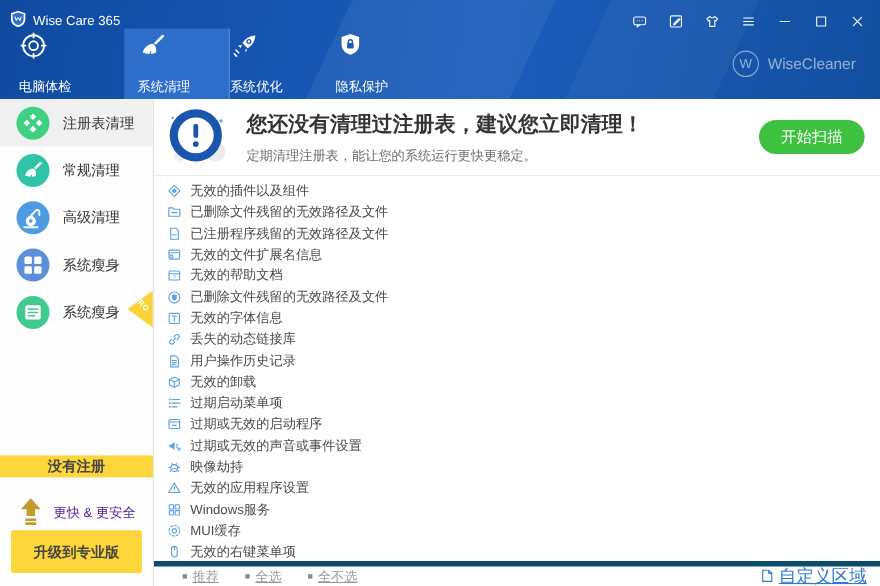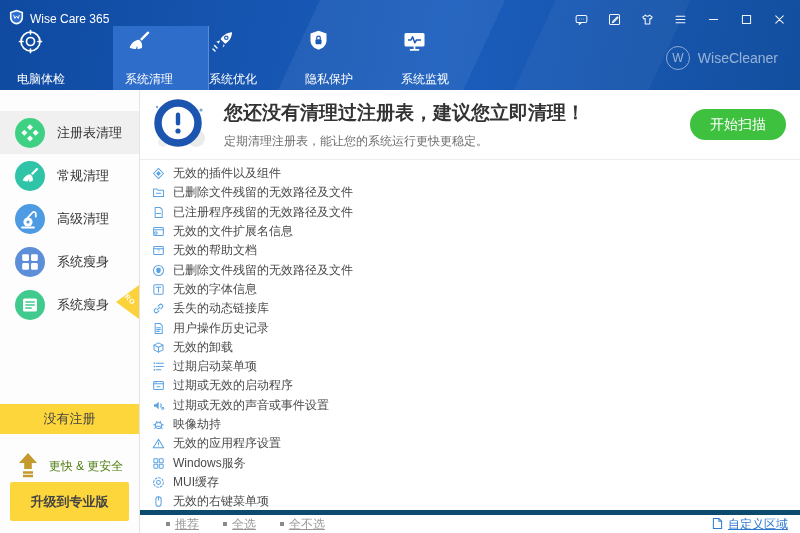--- a/index.html
+++ b/index.html
@@ -38,32 +38,32 @@
   .brand-name { font-size:14px; }
 
   
   .bodyrow { flex:1; display:flex; min-height:0; }
 
   
   .sidebar { width:140px; flex:none; background:#fdfdfd; border-right:1px solid #e3e3e3;
     display:flex; flex-direction:column; }
   .side-item { height:43px; display:flex; align-items:center; gap:12px; padding-left:15px;
     cursor:pointer; position:relative; font-size:13px; color:#333; }
-  .side-item.active { background:#f0f0f0;margin-top:21px; }
+  .side-item.active { background:#f0f0f0; }
   .side-icon { width:30px; height:30px; border-radius:50%; flex:none;
     display:flex; align-items:center; justify-content:center; }
   .pro-badge { position:absolute; right:0; top:2px; width:23px; height:34px; background:#fcd23a;
     clip-path:polygon(100% 0,100% 100%,0 50%); }
   .pro-badge-text { position:absolute; right:2px; top:13px; transform:rotate(45deg);
     font-size:7px; font-weight:700; color:#fff; letter-spacing:.5px; }
   .sidebar-bottom { margin-top:auto; }
-  .register-banner { height:30px; background:var(--yellow); display:flex; align-items:center;
-    justify-content:center; font-size:13px; font-weight:normal; color:#444; }
+  .register-banner { height:20px; background:var(--yellow); display:flex; align-items:center;
+    justify-content:center; font-size:13px; font-weight:bold; color:#444; }
   .upgrade-row { height:46px; display:flex; align-items:center; justify-content:center; gap:9px;
-    font-size:12px; color:#4d7c0f; padding-top:18px; }
+    font-size:12px; color:#4c1d95; padding-top:18px; }
   .upgrade-btn { display:block; margin:2px 10px 12px; width:calc(100% - 20px); height:39px;
     background:var(--yellow); border:none; border-radius:2px; font-size:13px; font-weight:bold;
     color:#444; cursor:pointer; font-family:inherit; }
 
   
   .main { flex:1; display:flex; flex-direction:column; min-width:0; }
   .banner { height:70px; flex:none; display:flex; align-items:center;
     padding:0 14px 0 10px; border-bottom:1px solid #ececec; }
   .banner-icon { flex:none; display:flex; }
   .banner-text { margin-left:14px; flex:1; min-width:0; }
@@ -76,21 +76,21 @@
   .row-icon { width:14px; height:14px; color:var(--icon-blue);
     display:flex; align-items:center; justify-content:center; flex:none; }
   .row-label { font-size:12px; color:#4a4a4a; white-space:nowrap; }
   .footer { height:23px; flex:none; border-top:5px solid #0c4a6e; display:flex; align-items:center;
     justify-content:space-between; padding:0 12px 0 26px; }
   .footer-links { display:flex; gap:24px; }
   .f-link { display:flex; align-items:center; gap:5px; color:#999; font-size:12px; cursor:pointer; }
   .f-link .bullet { width:4px; height:4px; background:#8a8a8a; display:inline-block; }
   .f-link .txt { text-decoration:underline; }
   .custom-area { display:flex; align-items:flex-end; gap:5px; color:var(--link-blue);
-    font-size:12px; cursor:pointer;margin-left:31px; }
+    font-size:16px; cursor:pointer;margin-left:31px; }
   .custom-area .txt { text-decoration:underline; }
 </style>
 </head>
 <body>
 
 <div class="window">
 
   <div class="header">
     <div class="titlebar">
       <div class="titlebar-left">
@@ -180,30 +180,20 @@
           <div class="tab">
             <span class="tab-icon">
               <svg width="27" height="27" viewBox="0 0 27 27">
                 <path d="M13.5 2.8 21.5 5.6v6.7c0 4.9-3.3 8.2-8 9.4-4.7-1.2-8-4.5-8-9.4V5.6Z" fill="#fff"></path>
                 <rect x="10.5" y="11.2" width="6" height="5" rx="1" fill="#1c59b5"></rect>
                 <path d="M11.7 11.2V9.9a1.8 1.8 0 0 1 3.6 0v1.3" stroke="#1c59b5" stroke-width="1.3" fill="none"></path>
               </svg>
             </span>
             <span class="tab-label">隐私保护</span>
           </div>
-          <div class="tab">
-            <span class="tab-icon">
-              <svg width="27" height="27" viewBox="0 0 27 27">
-                <rect x="3.5" y="5" width="20" height="13.5" rx="1.5" fill="#fff"></rect>
-                <path d="M7 12h3l1.6-3.2 2.2 6 1.7-2.8h4.5" stroke="#1c59b5" stroke-width="1.5" fill="none" stroke-linejoin="round"></path>
-                <path d="M13.5 18.5v2.8M9.5 21.8h8" stroke="#fff" stroke-width="1.7" stroke-linecap="round"></path>
-              </svg>
-            </span>
-            <span class="tab-label">系统监视</span>
-          </div>
         </div>
       <div class="brand">
         <span class="brand-circle">W</span>
         <span class="brand-name">WiseCleaner</span>
       </div>
     </div>
   </div>
 
   <div class="bodyrow">
 

